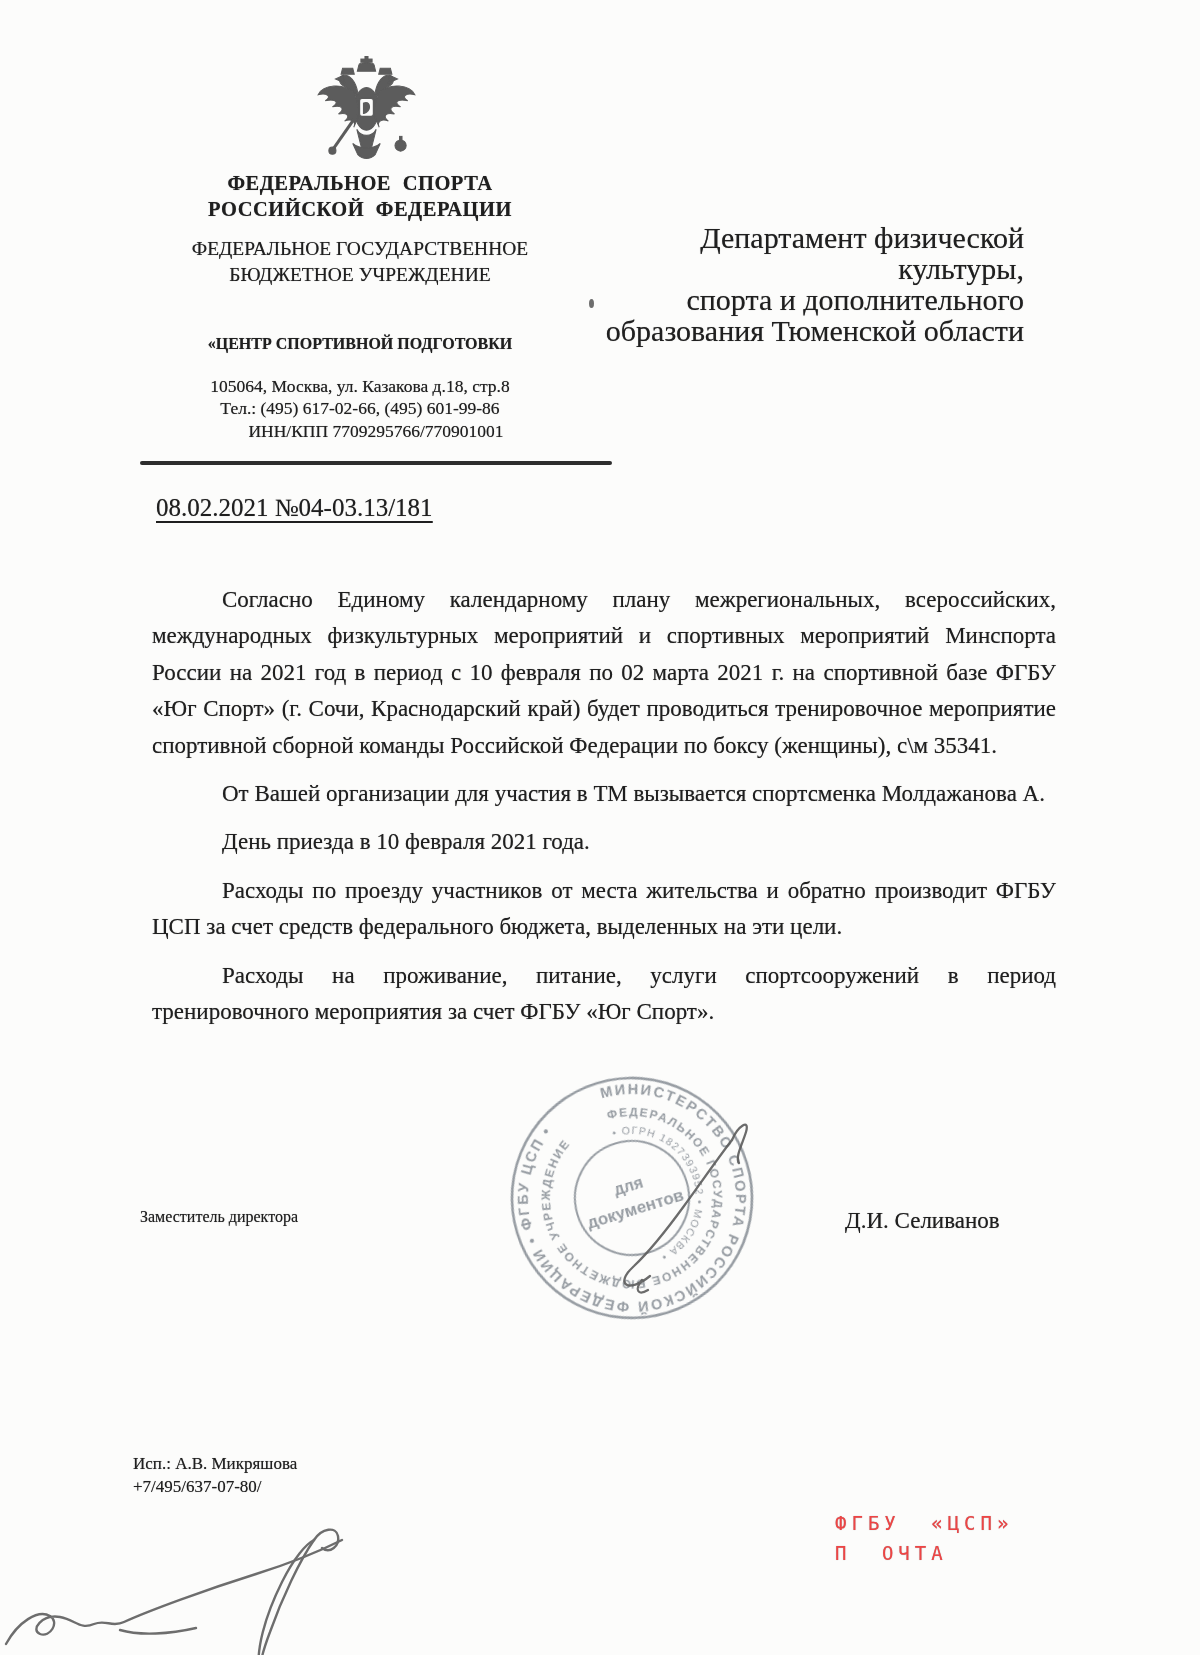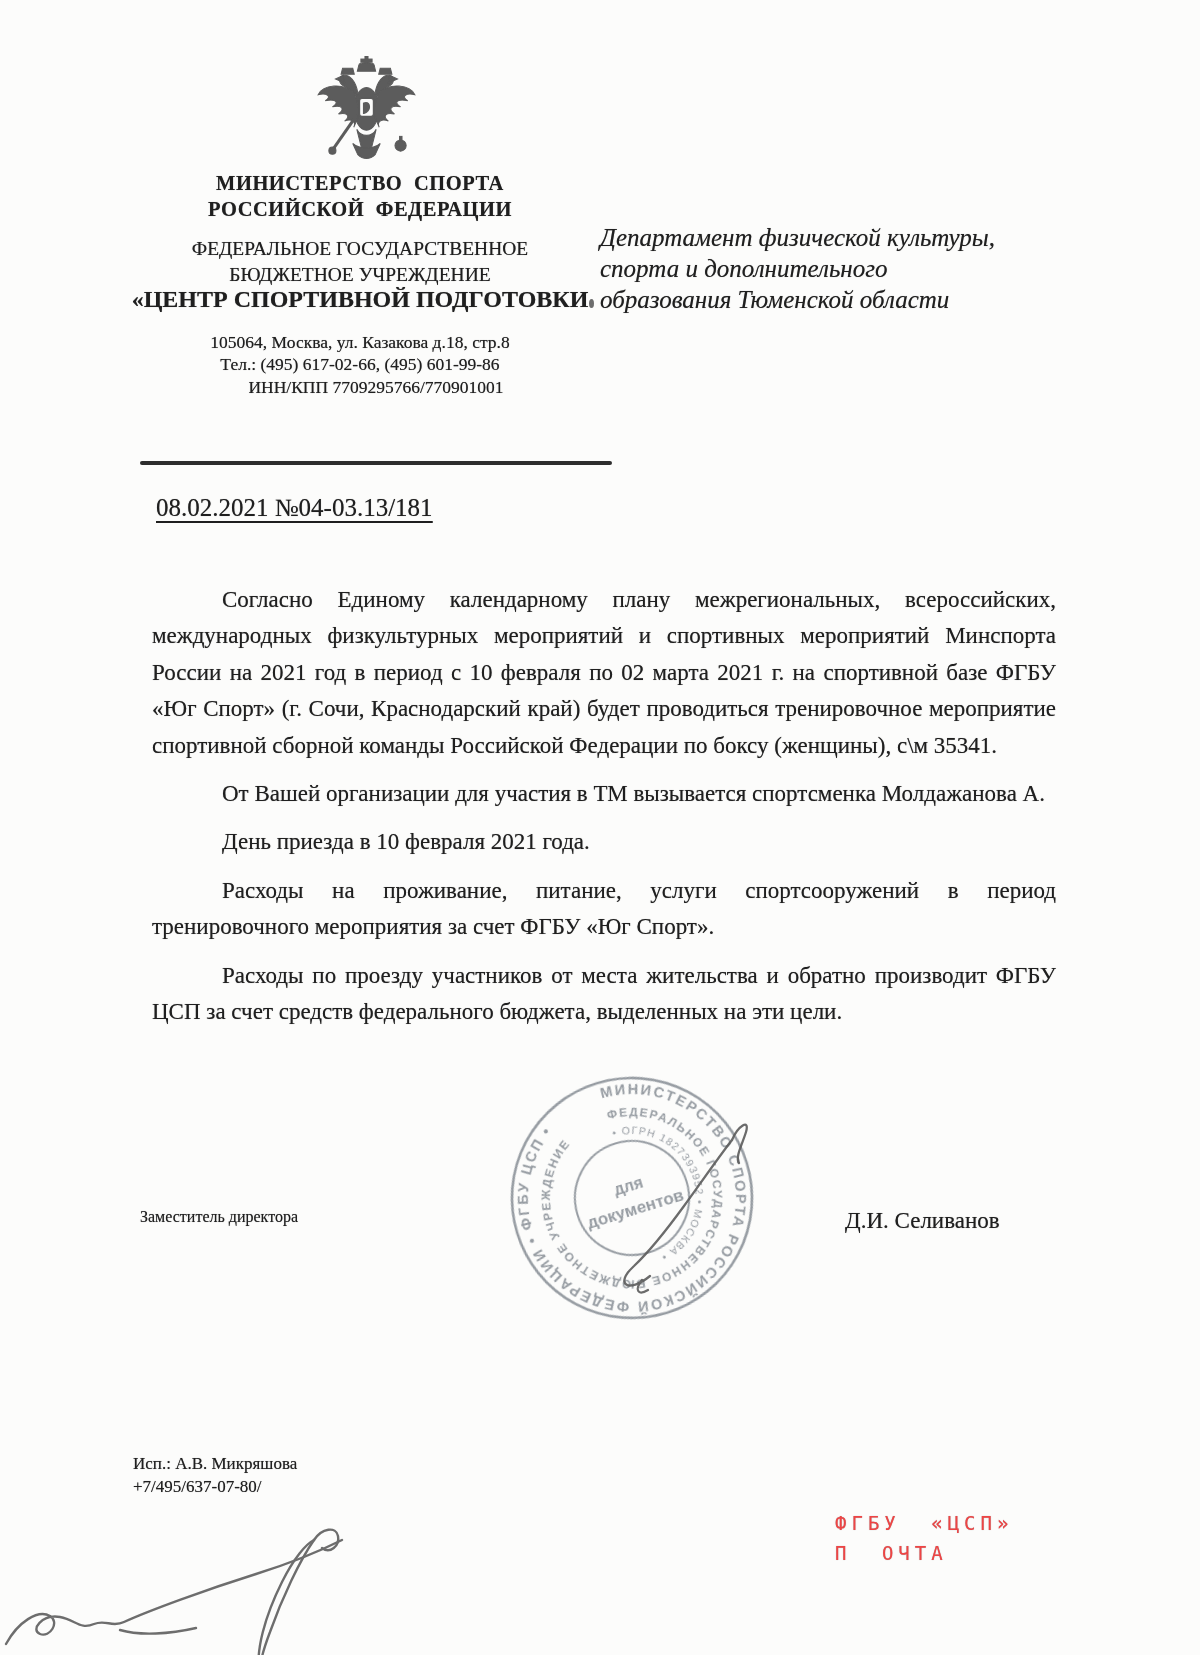--- a/index.html
+++ b/index.html
@@ -17,28 +17,28 @@
   
   .emblem{ position:absolute; left:312px; top:56px; width:110px; height:116px; }
 
   .letterhead-left{
     position:absolute; left:128px; top:170px; width:464px;
     text-align:center;
   }
   .ministry-line{ font-weight:bold; font-size:20.5px; line-height:26px; letter-spacing:0.5px; word-spacing:6px;}
   .org-block{ margin-top:14px; }
   .org-line{ font-size:19.5px; line-height:25.5px; }
-  .org-line.bold{ font-weight:bold; font-size:24px; }
+  .org-line.bold{ font-weight:bold; font-size:16px;margin-top:44px; }
   .addr-block{ margin-top:18px; }
   .addr-line{ font-size:17.5px; line-height:22.5px; }
   .addr-line.shift{ transform:translateX(16px); }
 
   .recipient{
     position:absolute; left:600px; top:222px; width:424px;
-    text-align:left; font-size:25px; line-height:31px;font-style:italic;
+    text-align:right; font-size:30px; line-height:31px;
   }
 
   .divider{
     position:absolute; left:140px; top:461px; width:472px; height:4px;
     background:#2d2d2d; border-radius:2px;
   }
 
   .ref-line{
     position:absolute; left:156px; top:494px;
     font-size:25px;
@@ -113,21 +113,21 @@
 
       <circle cx="87" cy="88" r="5.5"></circle>
       <rect x="86" y="79" width="2.4" height="6"></rect>
 
       <rect x="46.5" y="41.5" width="14" height="18" rx="2.5" fill="#fbfbfa" stroke-width="1.6"></rect>
       <path d="M50,46 c4,-2 7,0 7,4 c0,4 -4,7 -7,7 Z" stroke="none"></path>
     </g>
   </svg>
 
   <div class="letterhead-left scan-text">
-    <div class="ministry-line">МИНИСТЕРСТВО СПОРТА</div>
+    <div class="ministry-line">ФЕДЕРАЛЬНОЕ СПОРТА</div>
     <div class="ministry-line">РОССИЙСКОЙ ФЕДЕРАЦИИ</div>
     <div class="org-block">
       <div class="org-line">ФЕДЕРАЛЬНОЕ ГОСУДАРСТВЕННОЕ</div>
       <div class="org-line">БЮДЖЕТНОЕ УЧРЕЖДЕНИЕ</div>
       <div class="org-line bold">«ЦЕНТР СПОРТИВНОЙ ПОДГОТОВКИ</div>
     </div>
     <div class="addr-block">
       <div class="addr-line">105064, Москва, ул. Казакова д.18, стр.8</div>
       <div class="addr-line">Тел.: (495) 617-02-66, (495) 601-99-86</div>
       <div class="addr-line shift">ИНН/КПП 7709295766/770901001</div>
@@ -141,22 +141,22 @@
   </div>
 
   <div class="divider"></div>
 
   <div class="ref-line scan-text">08.02.2021 №04-03.13/181</div>
 
   <div class="body-text scan-text">
     <p>Согласно Единому календарному плану межрегиональных, всероссийских, международных физкультурных мероприятий и спортивных мероприятий Минспорта России на 2021 год в период с 10 февраля по 02 марта 2021 г. на спортивной базе ФГБУ «Юг Спорт» (г. Сочи, Краснодарский край) будет проводиться тренировочное мероприятие спортивной сборной команды Российской Федерации по боксу (женщины), с\м 35341.</p>
     <p>От Вашей организации для участия в ТМ вызывается спортсменка Молдажанова А.</p>
     <p>День приезда в 10 февраля 2021 года.</p>
+    <p>Расходы по проезду участников от места жительства и обратно производит ФГБУ ЦСП за счет средств федерального бюджета, выделенных на эти цели.</p>
     <p>Расходы на проживание, питание, услуги спортсооружений в период тренировочного мероприятия за счет ФГБУ «Юг Спорт».</p>
-    <p>Расходы по проезду участников от места жительства и обратно производит ФГБУ ЦСП за счет средств федерального бюджета, выделенных на эти цели.</p>
   </div>
 
   <div class="sig-title scan-text">Заместитель директора</div>
   <div class="sig-name scan-text">Д.И. Селиванов</div>
 
   <svg class="stamp-wrap" viewBox="0 0 290 285">
     <defs>
       <filter id="sblur">
           <feGaussianBlur stdDeviation="0.75"></feGaussianBlur>
         </filter>

